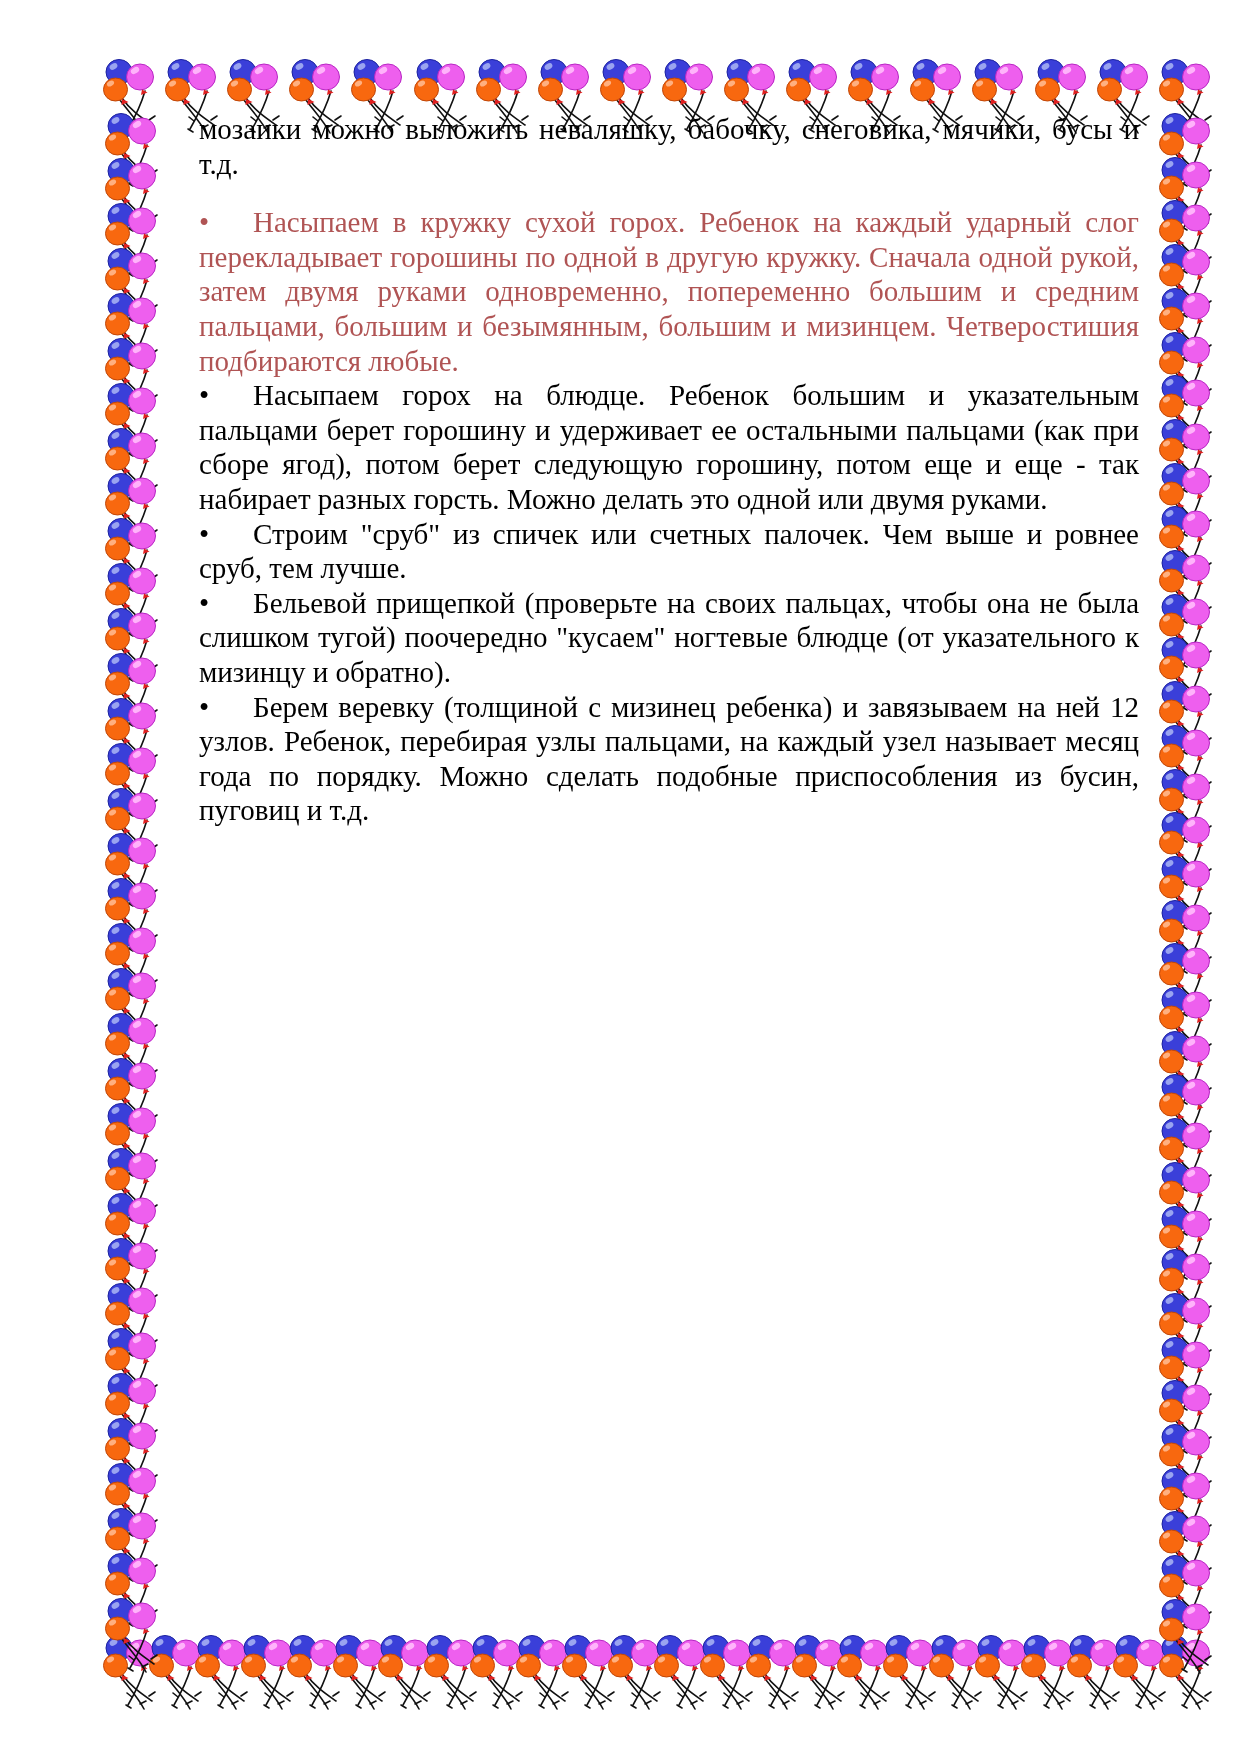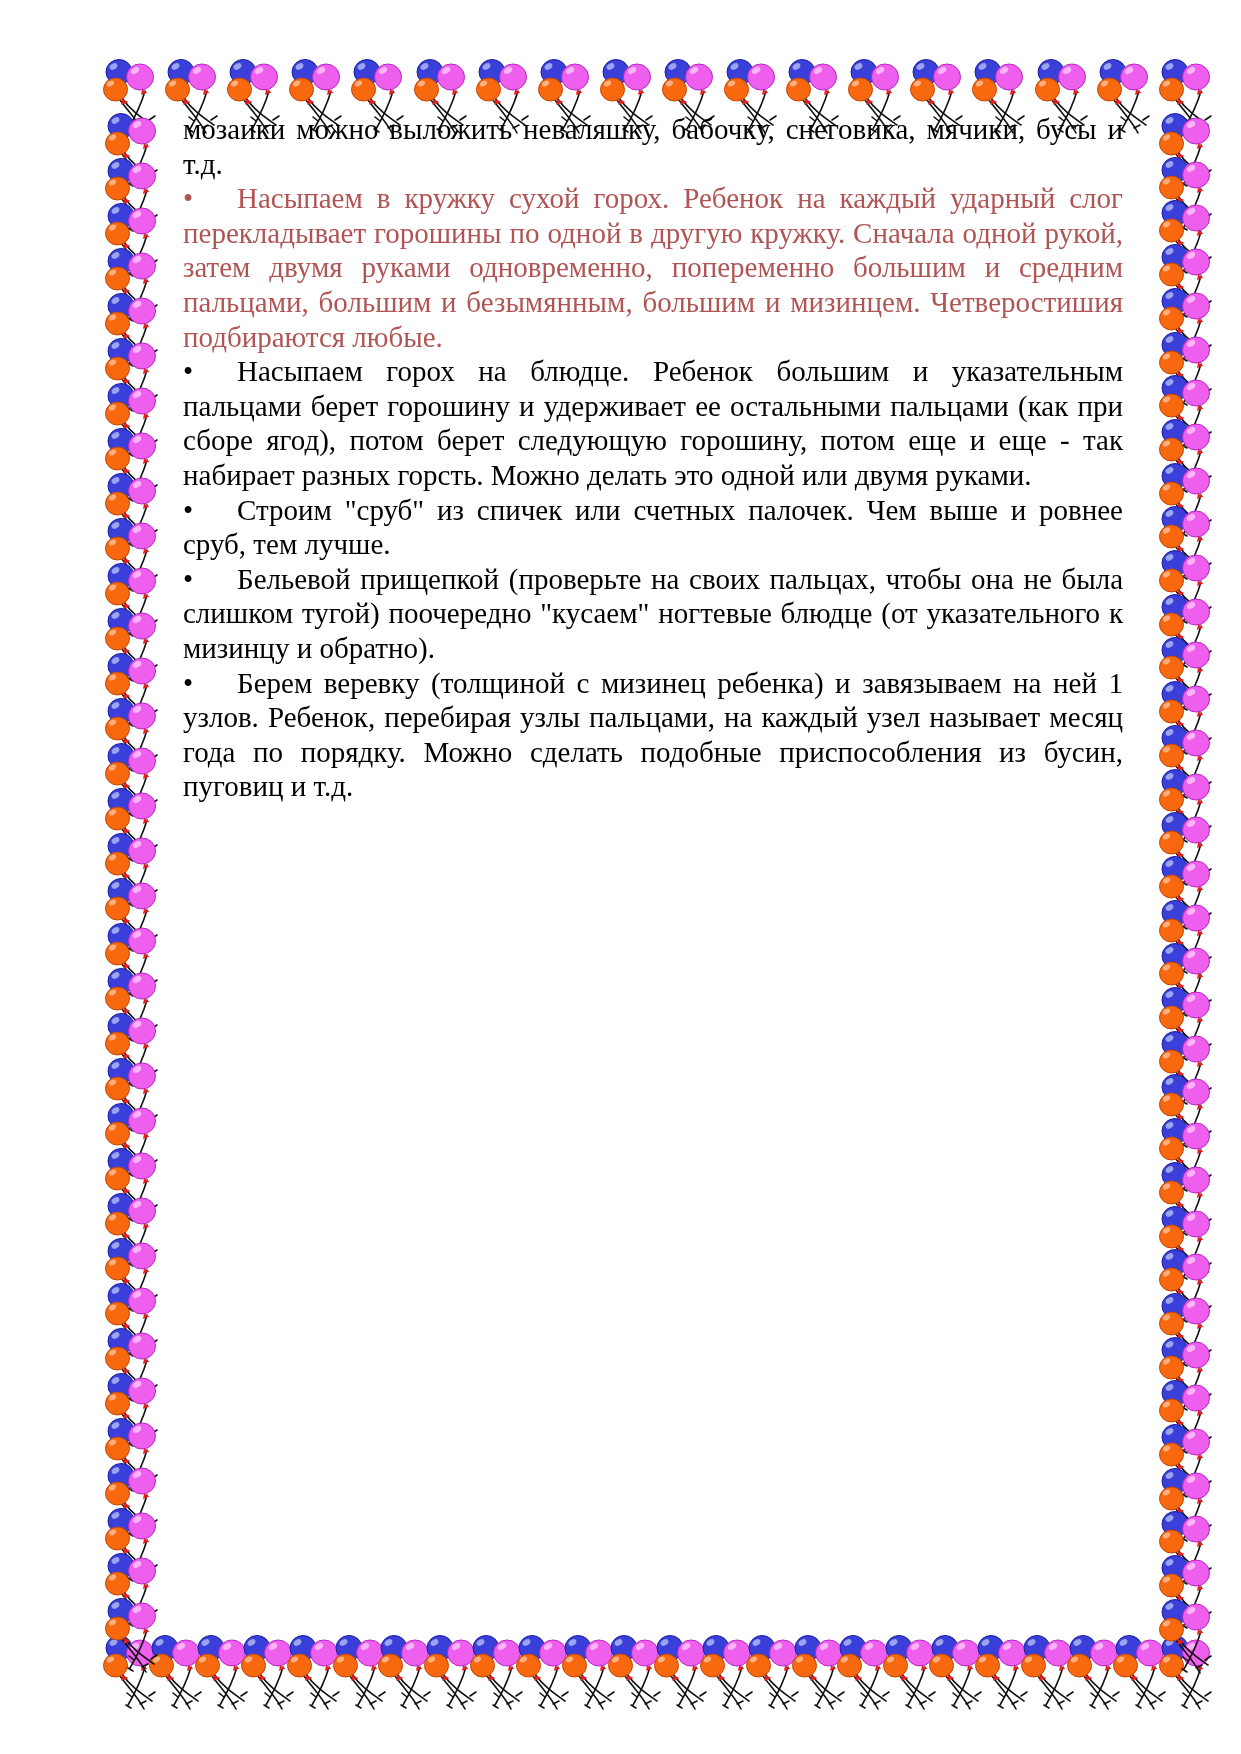--- a/index.html
+++ b/index.html
@@ -13,31 +13,31 @@
   }
   .border-layer {
     position: absolute;
     left: 0; top: 0;
     width: 1241px; height: 1754px;
     pointer-events: none;
   }
   .balloon-cluster { position: absolute; }
   .content {
     position: absolute;
-    left: 183px;
+    left: 199px;
     top: 112px;
     width: 940px;
     font-size: 29px;
     line-height: 34.6px;
     color: var(--ink, #000000);
     text-align: justify;
     text-align-last: left;
   }
   .para { margin: 0; padding: 0; }
-  .para.accent { color: var(--accent, #b05454); }
+  .para.accent { color: var(--accent, #b05454); margin-top: 24px; }
   .marker {
     display: inline-block;
     width: 54px;
     vertical-align: baseline;
   }
 </style>
 </head>
 <body>
 
 <div>
@@ -2166,17 +2166,17 @@
 
     <p class="para accent"><span class="marker">•</span><span>Насыпаем в кружку сухой горох. Ребенок на каждый ударный слог перекладывает горошины по одной в другую кружку. Сначала одной рукой, затем двумя руками одновременно, попеременно большим и средним пальцами, большим и безымянным, большим и мизинцем. Четверостишия подбираются любые.</span></p>
 
     <p class="para"><span class="marker">•</span><span>Насыпаем горох на блюдце. Ребенок большим и указательным пальцами берет горошину и удерживает ее остальными пальцами (как при сборе ягод), потом берет следующую горошину, потом еще и еще - так набирает разных горсть. Можно делать это одной или двумя руками.</span></p>
 
 
     <p class="para"><span class="marker">•</span><span>Строим "сруб" из спичек или счетных палочек. Чем выше и ровнее сруб, тем лучше.</span></p>
 
     <p class="para"><span class="marker">•</span><span>Бельевой прищепкой (проверьте на своих пальцах, чтобы она не была слишком тугой) поочередно "кусаем" ногтевые блюдце (от указательного к мизинцу и обратно).</span></p>
 
-    <p class="para"><span class="marker">•</span><span>Берем веревку (толщиной с мизинец ребенка) и завязываем на ней 1 узлов. Ребенок, перебирая узлы пальцами, на каждый узел называет месяц года по порядку. Можно сделать подобные приспособления из бусин, пуговиц и т.д.</span></p>
+    <p class="para"><span class="marker">•</span><span>Берем веревку (толщиной с мизинец ребенка) и завязываем на ней 12 узлов. Ребенок, перебирая узлы пальцами, на каждый узел называет месяц года по порядку. Можно сделать подобные приспособления из бусин, пуговиц и т.д.</span></p>
 
 
   </div>
 </div>
 
 </body></html>

